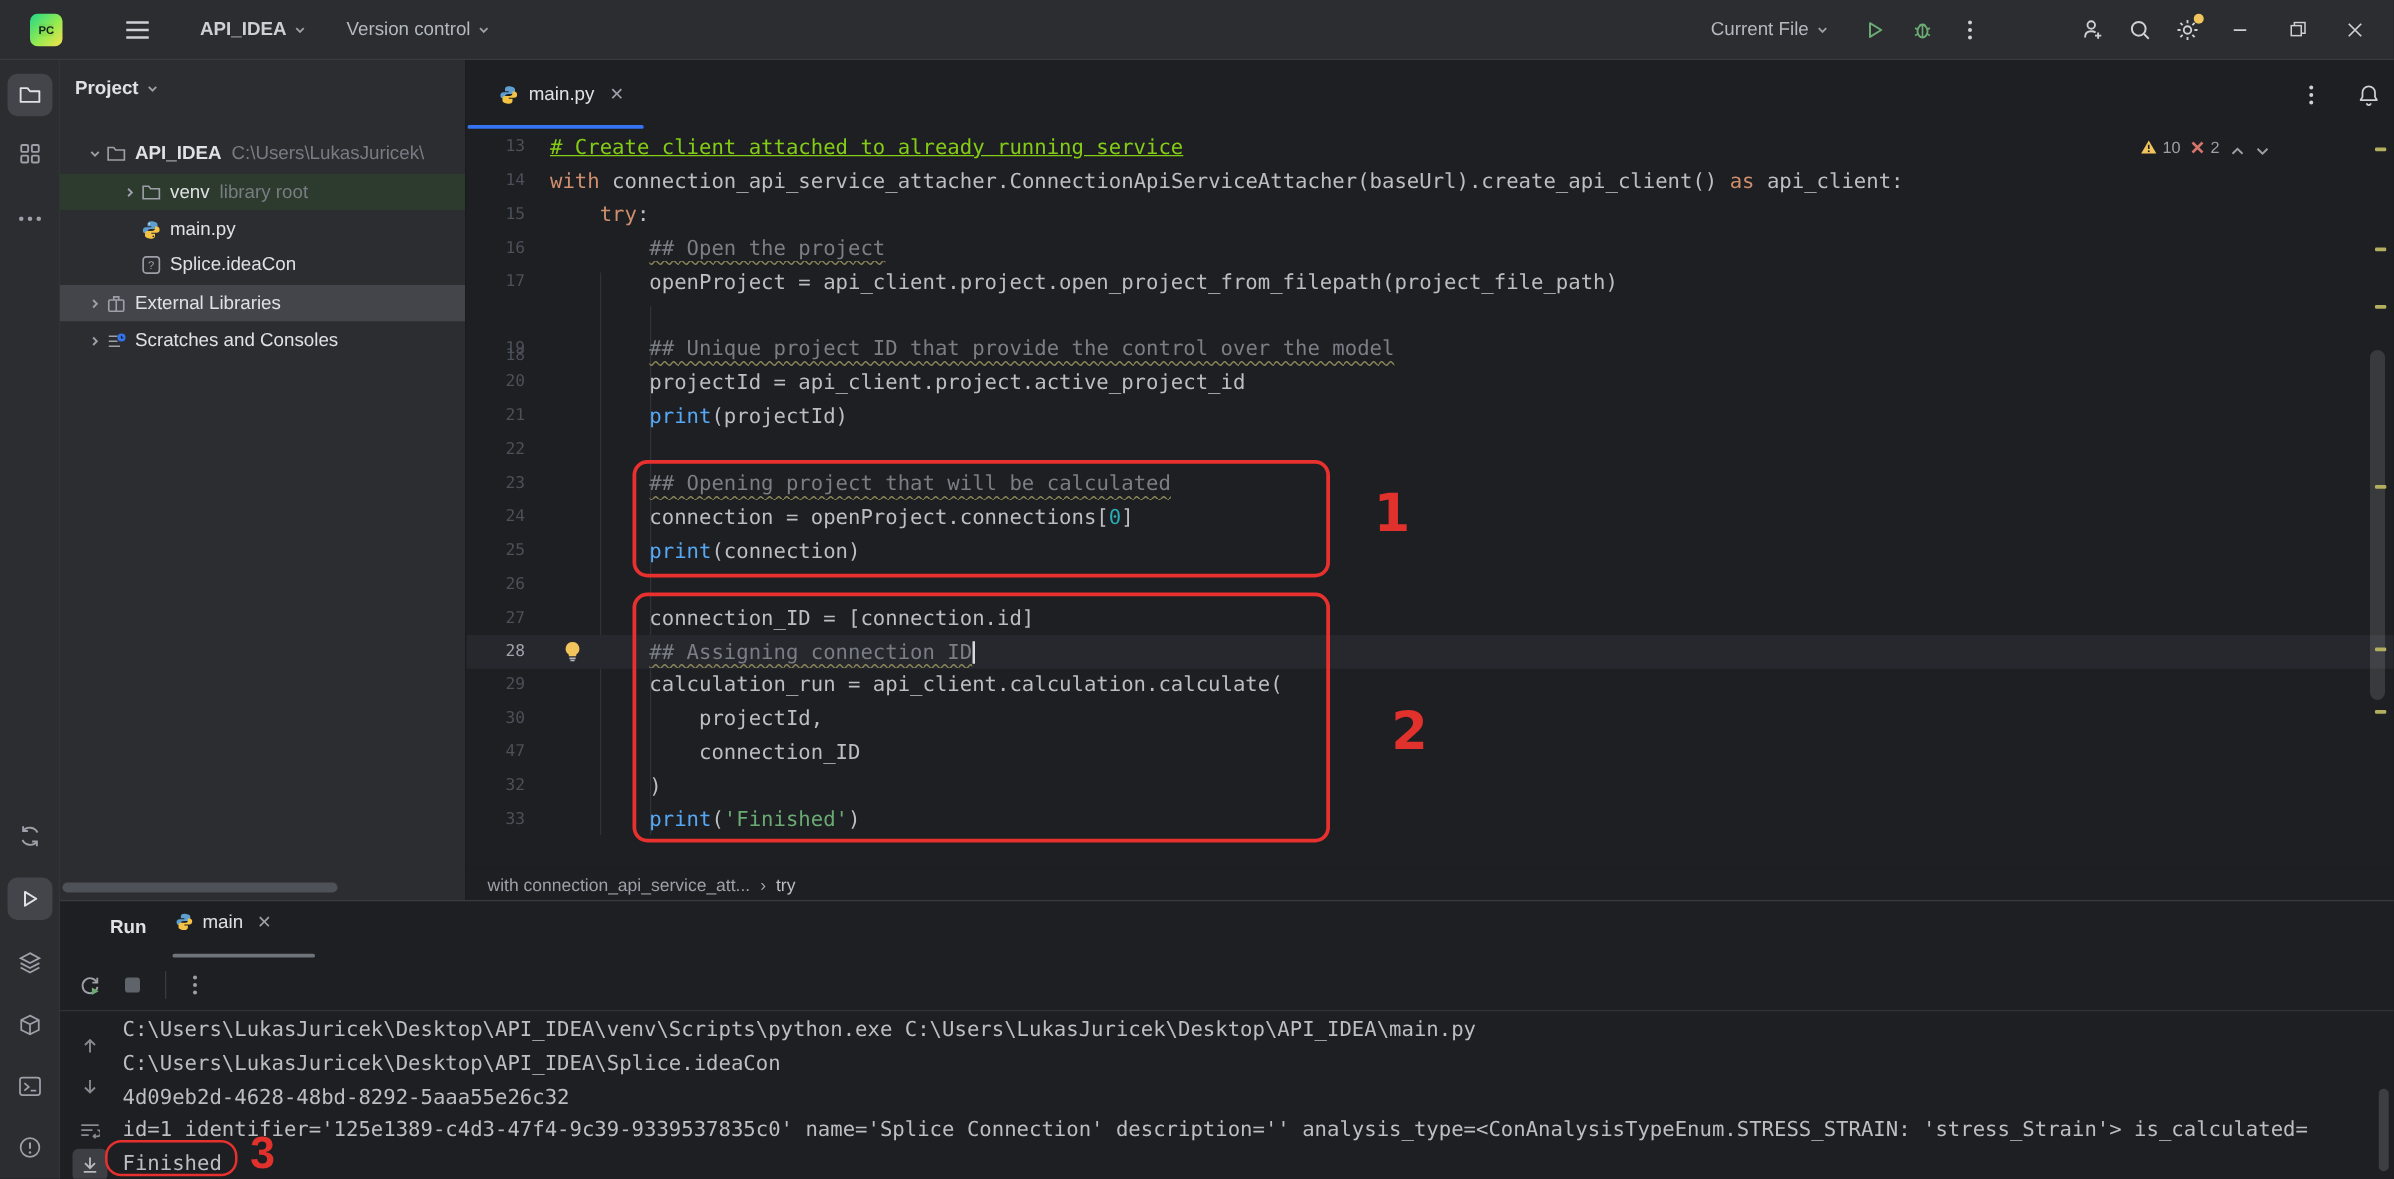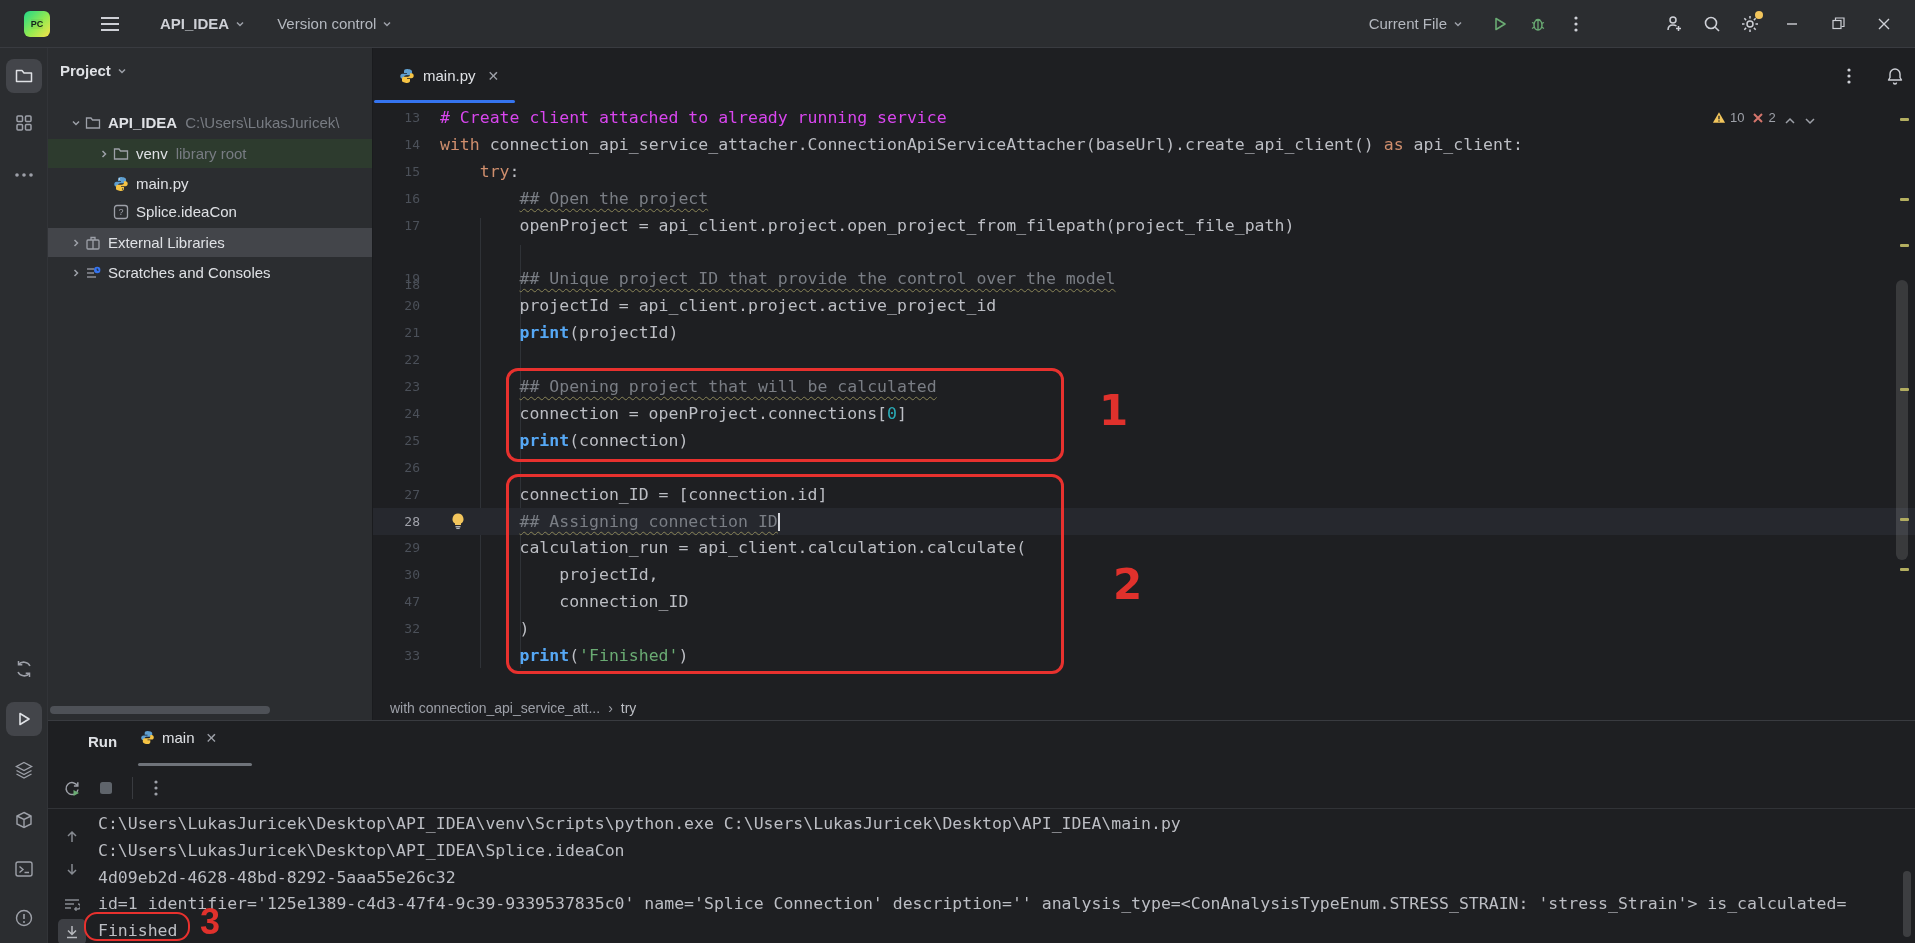--- a/index.html
+++ b/index.html
@@ -52,22 +52,22 @@
   .tab-underline { position:absolute; left:1px; top:52px; width:141px; height:3px; background:#3574f0; border-radius:2px; }
   .tab-close { color:#9da0a8; font-size:14px; margin-left:4px; }
   .tab-kebab { position:absolute; left:1462px; top:14px; width:28px; height:28px; display:flex; align-items:center; justify-content:center; color:#ced0d6; }
   .bell { position:absolute; left:1508px; top:14px; width:28px; height:28px; display:flex; align-items:center; justify-content:center; }
   .code-area { position:absolute; left:0; top:0; width:100%; height:647px; }
   .cl { position:absolute; left:0; width:100%; height:27px; line-height:27px; }
   .cl.current { background:#26282e; }
   .ln { position:absolute; left:0; top:0; width:47px; text-align:right; font-family:"DejaVu Sans Mono","Liberation Mono",monospace; font-size:13px; color:#4b5059; }
   .cl.current .ln { color:#a1a3ab; }
   .ct { position:absolute; left:67px; top:0; white-space:pre; font-family:"DejaVu Sans Mono","Liberation Mono",monospace; font-size:16.5px; }
-  .s-pln { color:#bcbec4; } .s-kw { color:#cf8e6d; } .s-cmt { color:#d946ef; }
-  .s-fn { color:#56a8f5;font-weight:bold; } .s-str { color:#6aab73; } .s-num { color:#2aacb8; }
+  .s-pln { color:#bcbec4; } .s-kw { color:#cf8e6d; } .s-cmt { color:#84cc16;text-decoration:underline; }
+  .s-fn { color:#56a8f5; } .s-str { color:#6aab73; } .s-num { color:#2aacb8; }
   .s-cmtw { color:#7a7e85; text-decoration:underline wavy #8a8557 1px; text-underline-offset:4px; }
   .caret { display:inline-block; width:2px; height:18px; background:#d6d8dd; vertical-align:-4px; }
   .indent-guide { position:absolute; width:1px; background:#2f3237; }
   .bulb { position:absolute; left:76px; top:464px; width:20px; height:20px; }
   .ann-box { position:absolute; border:3.5px solid #e8312e; border-radius:12px; }
   .ann-num { position:absolute; color:#e0312c; font-weight:700; font-size:42px; font-family:"DejaVu Sans",sans-serif; }
   .inspect { position:absolute; left:1339px; top:62px; display:flex; align-items:flex-end; gap:8px; color:#9da0a8; font-size:13px; }
   .insp-item { display:flex; align-items:center; gap:4px; }
   .ed-scrollbar { position:absolute; left:1523px; top:232px; width:12px; height:280px; background:rgba(255,255,255,0.12); border-radius:6px; }
   .stripe-tick { position:absolute; left:1527px; width:9px; height:3px; background:#b3ae60; border-radius:1px; }

